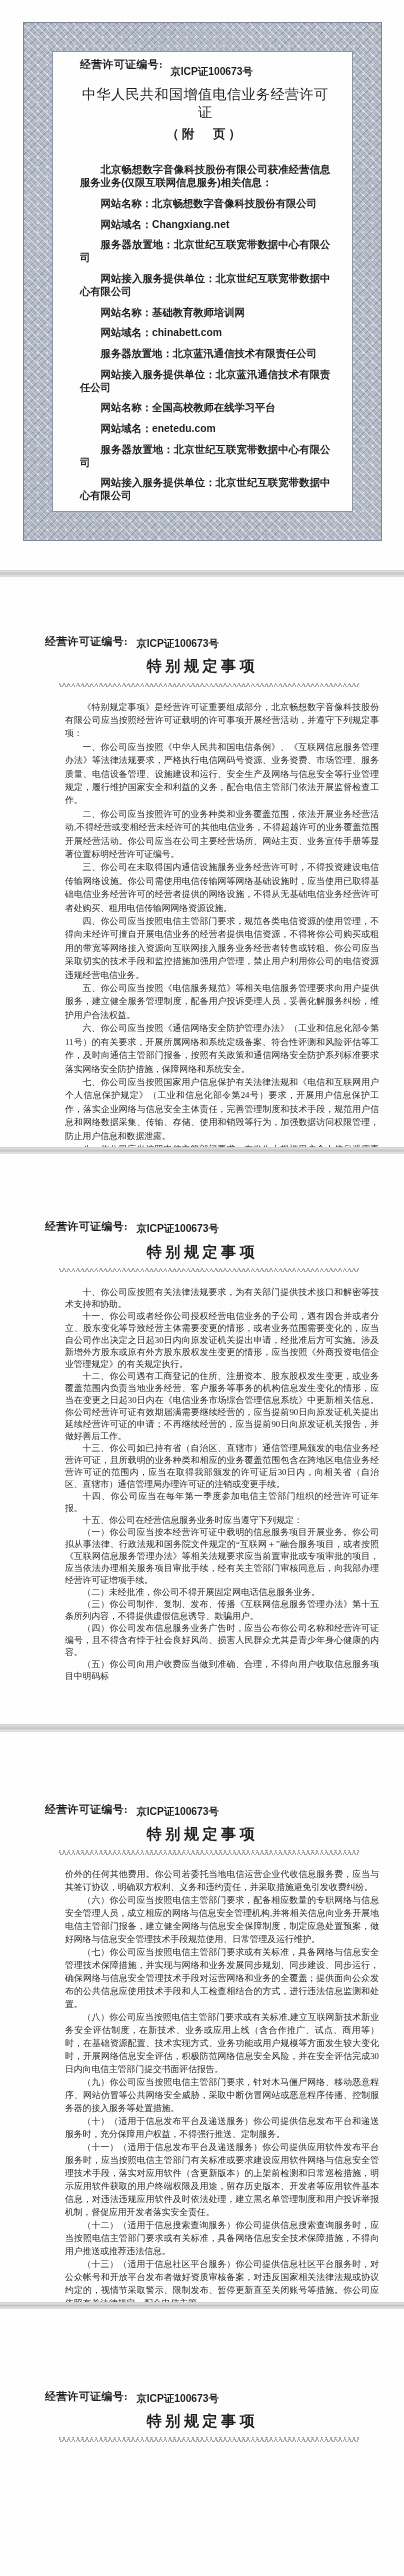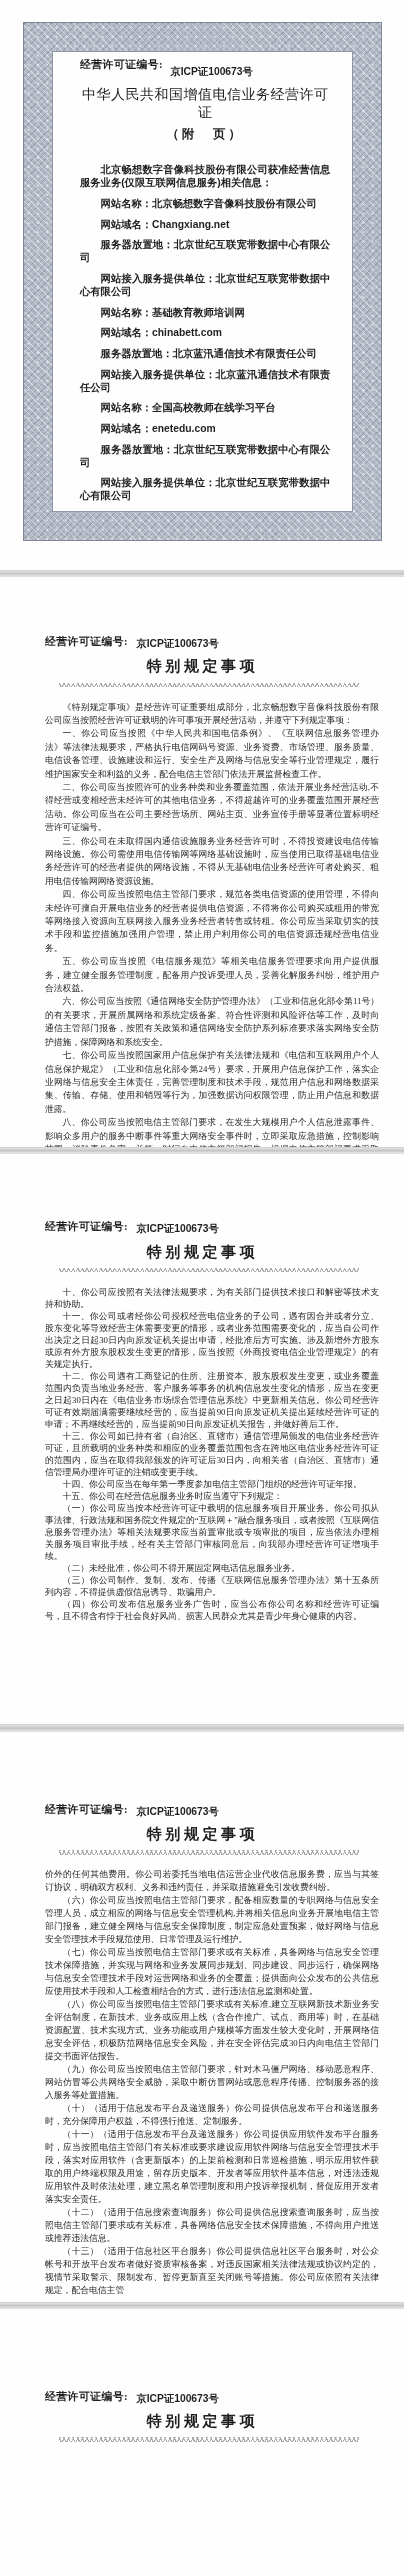--- a/index.html
+++ b/index.html
@@ -38,21 +38,21 @@
   
   .sp .page-head{padding-left:45px;margin-top:var(--ht);}
   .sp-no-label{font-size:10.8px;font-weight:700;letter-spacing:0.5px;}
   .sp-no-value{font-size:10.3px;font-weight:700;margin-left:6.2px;position:relative;top:2.1px;
       font-family:"Liberation Sans","DejaVu Sans",sans-serif;}
   .sp-title{margin-top:8.2px;text-align:center;font-size:15px;font-weight:700;letter-spacing:3.6px;}
   .zigzag{margin:6.2px 0 0 59px;width:300px;height:4.6px;opacity:.75;
       background:
         repeating-linear-gradient(63deg, transparent 0 1.5px, #8b8b8b 1.5px 2.6px, transparent 2.6px 4.1px),
         repeating-linear-gradient(-63deg, transparent 0 1.5px, #9a9a9a 1.5px 2.6px, transparent 2.6px 4.1px);}
-  .page-body{padding:0 26px 0 45px;margin-top:13.4px;
+  .page-body{padding:0 26px 0 65px;margin-top:13.4px;
       font-size:8.8px;line-height:var(--lh);text-align:justify;color:#242424;}
   .page-body p{margin:0;text-indent:2em;}
   .page-body p.noindent{text-indent:0;}
   .page-foot{position:absolute;top:var(--ft);left:0;width:100%;text-align:center;
       font-size:10px;color:#2a2a2a;letter-spacing:0.5px;margin-top:47px;}
 
   .sp1{--ht:58px;--lh:13.4px;--ft:535px;}
   .sp2{--ht:66px;--lh:12px;--ft:535px;}
   .sp3{--ht:71px;--lh:13px;--ft:551px;}
   .sp4{--ht:81px;--lh:14px;--ft:557px;}
@@ -128,20 +128,21 @@
       <p>十、你公司应按照有关法律法规要求，为有关部门提供技术接口和解密等技术支持和协助。</p>
       <p>十一、你公司或者经你公司授权经营电信业务的子公司，遇有因合并或者分立、股东变化等导致经营主体需要变更的情形，或者业务范围需要变化的，应当自公司作出决定之日起30日内向原发证机关提出申请，经批准后方可实施。涉及新增外方股东或原有外方股东股权发生变更的情形，应当按照《外商投资电信企业管理规定》的有关规定执行。</p>
       <p>十二、你公司遇有工商登记的住所、注册资本、股东股权发生变更，或业务覆盖范围内负责当地业务经营、客户服务等事务的机构信息发生变化的情形，应当在变更之日起30日内在《电信业务市场综合管理信息系统》中更新相关信息。你公司经营许可证有效期届满需要继续经营的，应当提前90日向原发证机关提出延续经营许可证的申请；不再继续经营的，应当提前90日向原发证机关报告，并做好善后工作。</p>
       <p>十三、你公司如已持有省（自治区、直辖市）通信管理局颁发的电信业务经营许可证，且所载明的业务种类和相应的业务覆盖范围包含在跨地区电信业务经营许可证的范围内，应当在取得我部颁发的许可证后30日内，向相关省（自治区、直辖市）通信管理局办理许可证的注销或变更手续。</p>
       <p>十四、你公司应当在每年第一季度参加电信主管部门组织的经营许可证年报。</p>
       <p>十五、你公司在经营信息服务业务时应当遵守下列规定：</p>
       <p>（一）你公司应当按本经营许可证中载明的信息服务项目开展业务。你公司拟从事法律、行政法规和国务院文件规定的“互联网＋”融合服务项目，或者按照《互联网信息服务管理办法》等相关法规要求应当前置审批或专项审批的项目，应当依法办理相关服务项目审批手续，经有关主管部门审核同意后，向我部办理经营许可证增项手续。</p>
       <p>（二）未经批准，你公司不得开展固定网电话信息服务业务。</p>
       <p>（三）你公司制作、复制、发布、传播《互联网信息服务管理办法》第十五条所列内容，不得提供虚假信息诱导、欺骗用户。</p>
       <p>（四）你公司发布信息服务业务广告时，应当公布你公司名称和经营许可证编号，且不得含有悖于社会良好风尚、损害人民群众尤其是青少年身心健康的内容。</p>
+      <p>（五）你公司向用户收费应当做到准确、合理，不得向用户收取信息服务项目中明码标</p>
     </div>
     <div class="page-foot">1/4</div>
   </div>
 
   <div class="gap"></div>
 
   <div class="page sp sp3">
     <div class="page-head">
       <span class="sp-no-label">经营许可证编号:</span>
       <span class="sp-no-value">京ICP证100673号</span>

